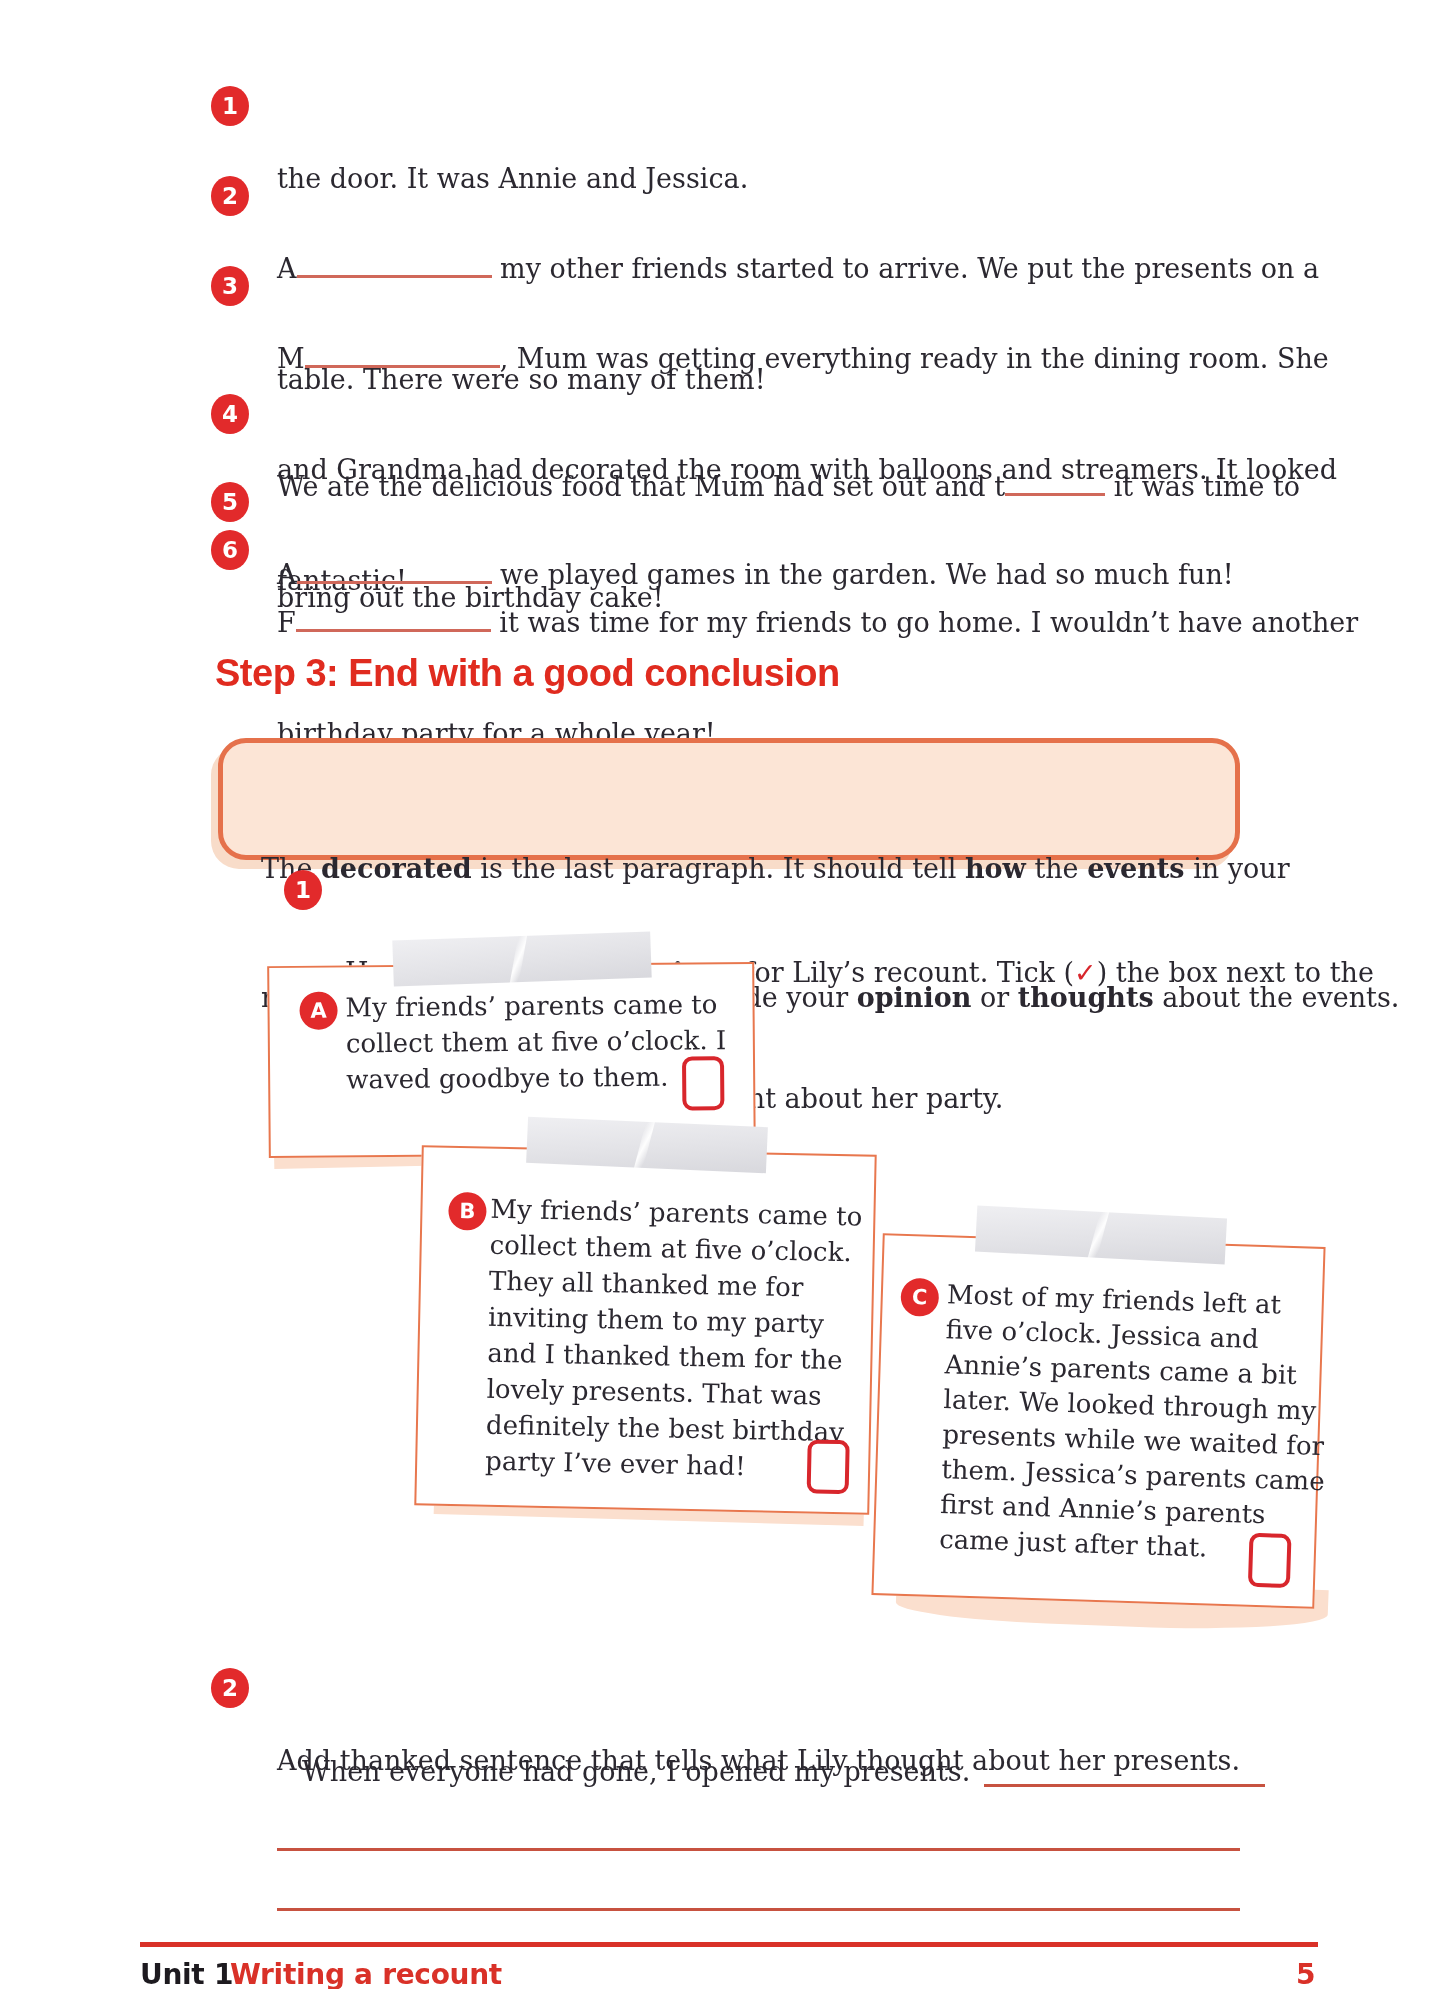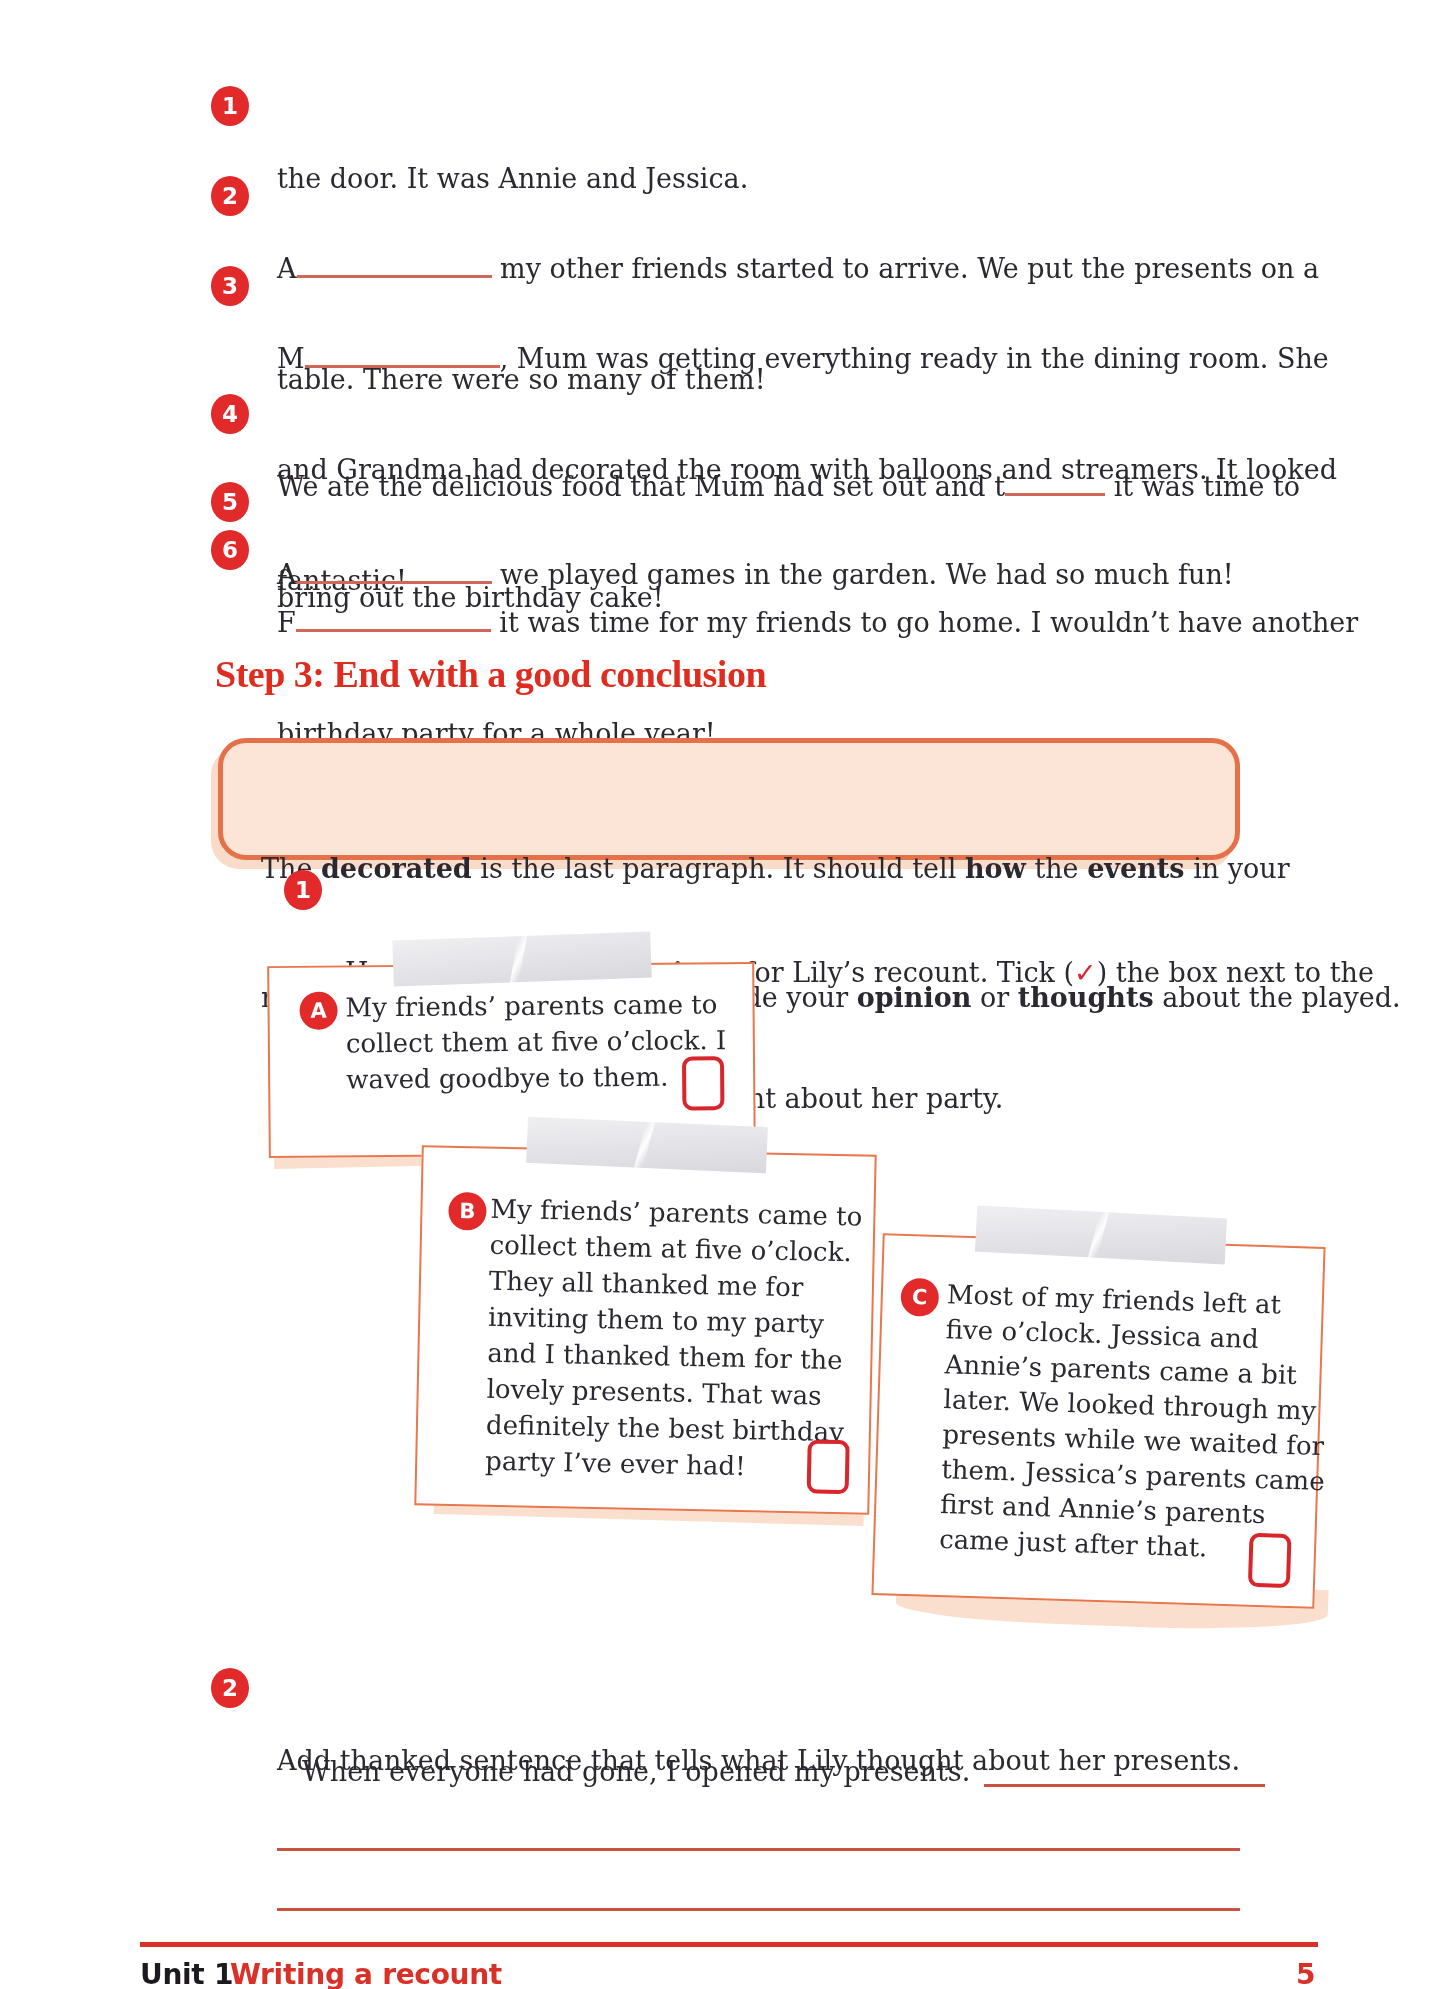--- a/index.html
+++ b/index.html
@@ -13,21 +13,21 @@
   .lcirc{position:absolute;width:38px;height:38px;border-radius:50%;background:#e22a2b;color:#fff;
          font-family:"DejaVu Sans",sans-serif;font-weight:bold;font-size:21px;
          display:flex;align-items:center;justify-content:center;}
 
   .tblock{position:absolute;font-size:27px;line-height:37px;white-space:pre;}
   .tline{white-space:pre;}
   .tline .bold{font-weight:bold;}
   .tline .blank{display:inline-block;border-bottom:3px solid #d0685a;height:0.9em;}
   .tline .tick{color:#d8262c;font-family:"DejaVu Sans",sans-serif;font-weight:bold;}
 
-  .step-heading{position:absolute;font-family:Liberation Serif, serif;font-weight:bold;
+  .step-heading{position:absolute;font-family:Liberation Sans, sans-serif;font-weight:bold;
                 font-size:38px;color:#e02b1f;letter-spacing:-0.5px;}
 
   .info-box{position:absolute;left:218px;top:738px;width:1022px;height:122px;
             background:#fce5d6;border:5px solid #e5714b;border-radius:28px;
             box-shadow:-7px 9px 0 0 #f8dcc9;box-sizing:border-box;}
   .info-inner{position:absolute;left:38px;top:18px;font-size:27px;line-height:43px;white-space:pre;}
 
   .note{position:absolute;background:#ffffff;border:2px solid #e8774e;box-sizing:border-box;}
   .nline{font-size:26px;line-height:36px;white-space:pre;}
   .tape{position:absolute;height:46px;background:linear-gradient(175deg,#efeff2 0%,#e3e3e7 55%,#d8d8dd 100%);}
@@ -83,21 +83,21 @@
   <div class="tblock" style="left:277px;top:530px;">
     <div class="tline"><span>F</span><span class="blank" style="width: 195px;"></span><span> it was time for my friends to go home. I wouldn’t have another</span></div>
     <div class="tline"><span>birthday party for a whole year!</span></div>
   </div>
 
   <div class="step-heading" style="left:215px;top:652px;">Step 3: End with a good conclusion</div>
 
   <div class="info-box">
     <div class="info-inner">
       <div class="tline"><span>The </span><span class="bold">decorated</span><span> is the last paragraph. It should tell </span><span class="bold">how</span><span> the </span><span class="bold">events</span><span> in your</span></div>
-      <div class="tline"><span>recount </span><span class="bold">ended</span><span>. It should also include your </span><span class="bold">opinion</span><span> or </span><span class="bold">thoughts</span><span> about the played.</span></div>
+      <div class="tline"><span>recount </span><span class="bold">ended</span><span>. It should also include your </span><span class="bold">opinion</span><span> or </span><span class="bold">thoughts</span><span> about the events.</span></div>
     </div>
   </div>
 
   <div class="ncirc" style="left:284px;top:870px;">1</div>
   <div class="tblock" style="left:345px;top:868px;line-height:42px;">
     <div class="tline"><span>Here are three </span><span class="bold">conclusions</span><span> for Lily’s recount. Tick (</span><span class="tick">✓</span><span>) the box next to the</span></div>
     <div class="tline"><span>one that tells what Lily thought about her party.</span></div>
   </div>
 
   <div class="shadow" style="left:274px;top:1136px;width:466px;height:28px;transform:rotate(-1.2deg);"></div>

